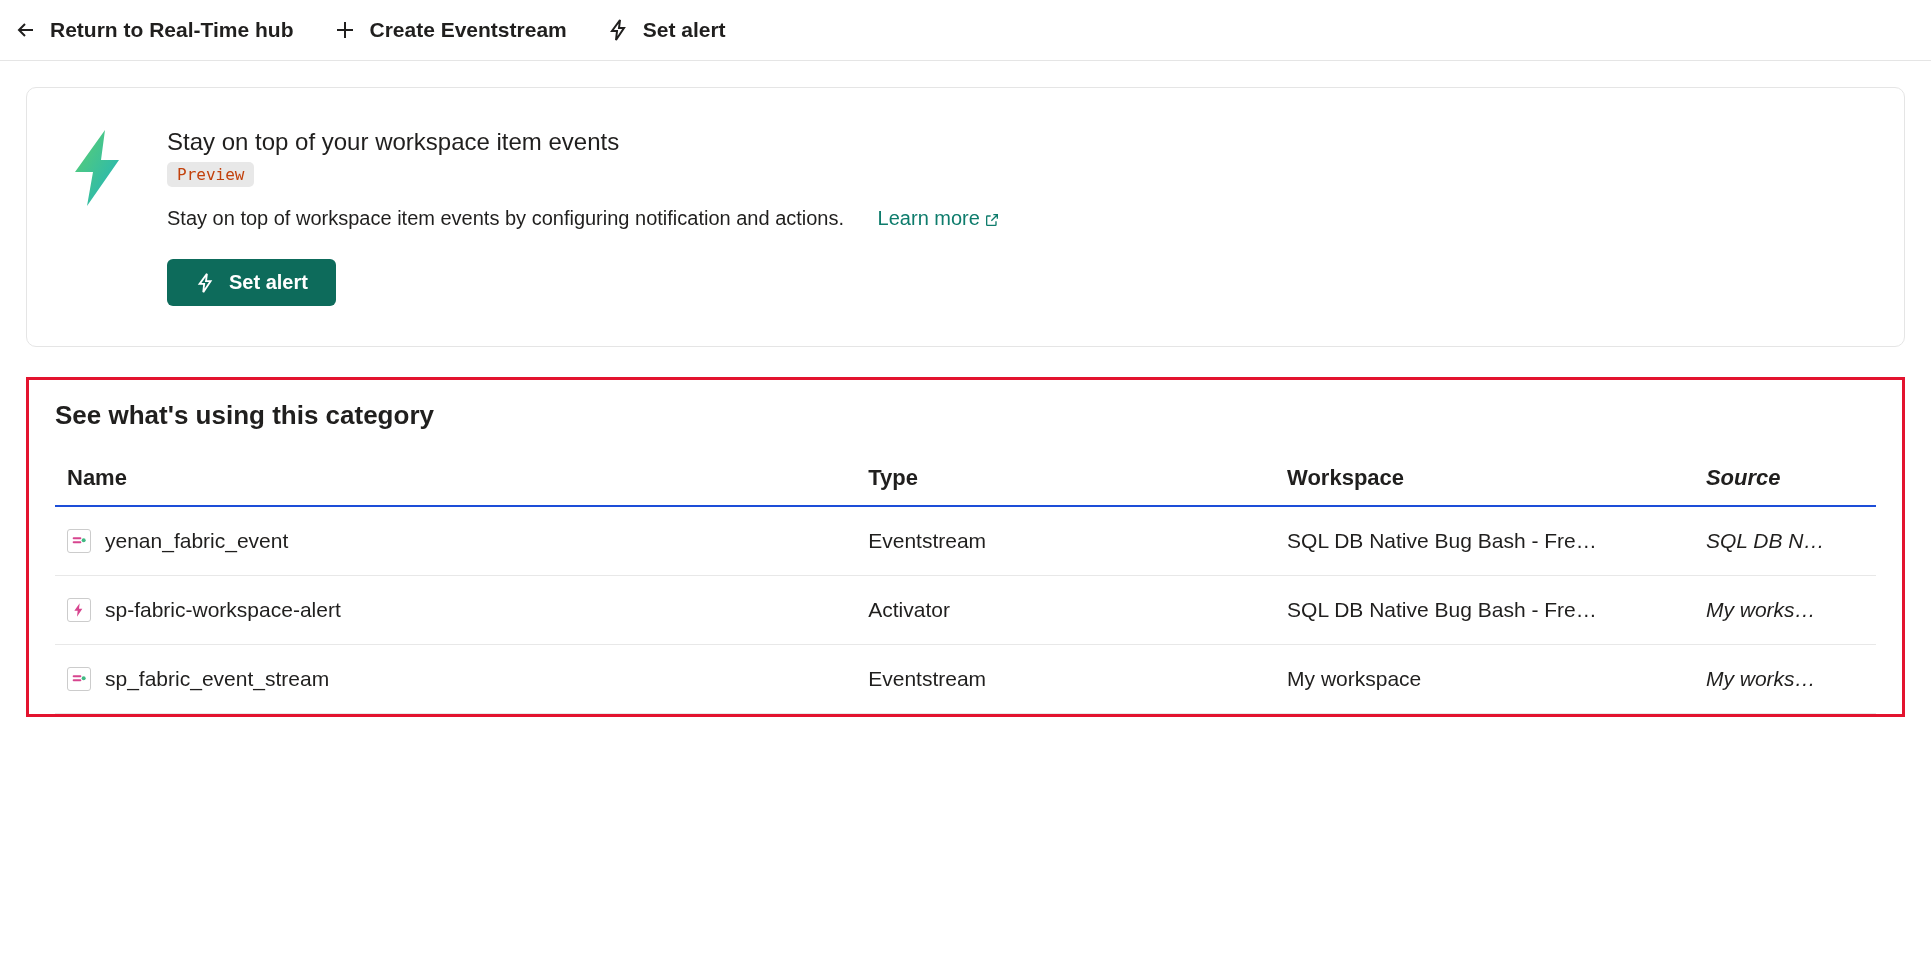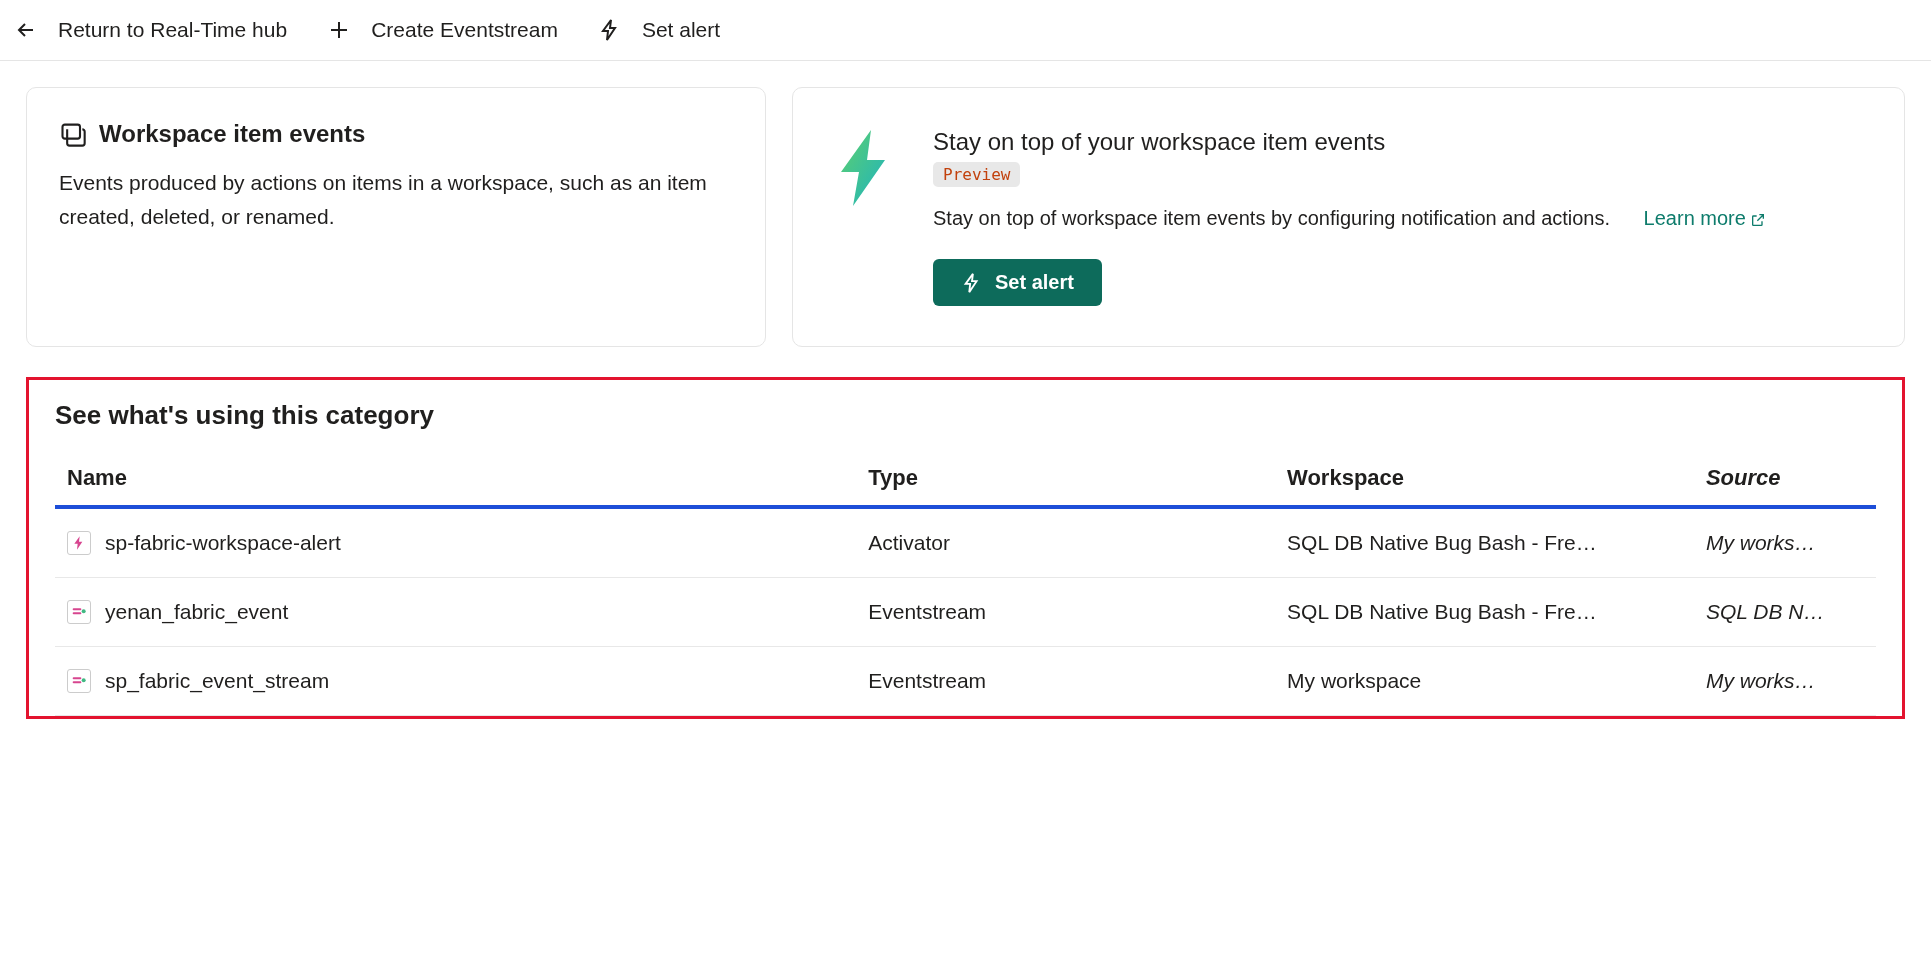--- a/index.html
+++ b/index.html
@@ -15,23 +15,23 @@
     .toolbar {
       display: flex;
       align-items: center;
       gap: 40px;
       padding: 18px 14px;
       border-bottom: 1px solid #e5e5e5;
     }
     .toolbar-item {
       display: flex;
       align-items: center;
-      gap: 20px;
+      gap: 12px;
       font-size: 21px;
-      font-weight: 400;
+      font-weight: 700;
       cursor: pointer;
     }
     .icon-svg {
       width: 24px;
       height: 24px;
       stroke: #201f1e;
       fill: none;
       stroke-width: 2;
     }
     .content {
@@ -148,21 +148,21 @@
     .data-table {
       width: 100%;
       border-collapse: collapse;
       table-layout: fixed;
     }
     .data-table th {
       text-align: left;
       font-size: 22px;
       font-weight: 700;
       padding: 14px 12px;
-      border-bottom: 4px solid #1d4ed8;
+      border-bottom: 2px solid #1d4ed8;
     }
     .data-table td {
       font-size: 21px;
       padding: 22px 12px;
       border-bottom: 1px solid #e8e8e8;
       white-space: nowrap;
       overflow: hidden;
       text-overflow: ellipsis;
     }
     .col-name { width: 44%; }
@@ -204,30 +204,20 @@
   <div class="toolbar-item">
     <svg class="icon-svg" viewBox="0 0 24 24">
       <path d="M13 2L5 13h5l-1 9 8-12h-5l1-8z"></path>
     </svg>
     <span>Set alert</span>
   </div>
 </div>
 
 <div class="content">
   <div class="cards-row">
-    <div class="card card-left">
-      <div class="card-title-row">
-        <svg class="workspace-icon" viewBox="0 0 24 24" fill="none" stroke="#201f1e" stroke-width="1.8">
-          <rect x="3" y="4" width="15" height="12" rx="2"></rect>
-          <path d="M7 8v12a2 2 0 002 2h11a2 2 0 002-2V10a2 2 0 00-2-2"></path>
-        </svg>
-        <h2 class="card-title">Workspace item events</h2>
-      </div>
-      <p class="card-desc">Events produced by actions on items in a workspace, such as an item created, deleted, or renamed.</p>
-    </div>
 
     <div class="card card-right">
       <svg class="promo-icon" viewBox="0 0 60 80">
         <defs>
           <linearGradient id="lg" x1="0" y1="0" x2="1" y2="1">
             <stop offset="0%" stop-color="#5ed06e"></stop>
             <stop offset="100%" stop-color="#1eb3bf"></stop>
           </linearGradient>
         </defs>
         <path d="M38 2L8 44h18L20 78l32-46H34L38 2z" fill="url(#lg)"></path>
@@ -260,55 +250,55 @@
           <th class="col-workspace">Workspace</th>
           <th class="col-source">Source</th>
         </tr>
       </thead>
       <tbody id="usage-body">
           <tr>
     <td class="col-name">
               <div class="name-cell">
                 <span class="item-icon">
                   <svg width="16" height="16" viewBox="0 0 24 24">
+                    <path d="M4 8h10M4 14h10" stroke="#d7458f" stroke-width="3" stroke-linecap="round"></path>
+                    <circle cx="19" cy="11" r="3" fill="#41b883"></circle>
+                  </svg>
+                </span>
+                <span>yenan_fabric_event</span>
+              </div>
+            </td>
+    <td class="col-type">Eventstream</td>
+    <td class="col-workspace">SQL DB Native Bug Bash - Fre…</td>
+    <td class="col-source">SQL DB N…</td>
+          </tr>
+          <tr>
+    <td class="col-name">
+              <div class="name-cell">
+                <span class="item-icon">
+                  <svg width="16" height="16" viewBox="0 0 24 24">
                     <path d="M13 2L5 13h5l-1 9 8-12h-5l1-8z" fill="#d7458f"></path>
                   </svg>
                 </span>
                 <span>sp-fabric-workspace-alert</span>
               </div>
             </td>
     <td class="col-type">Activator</td>
     <td class="col-workspace">SQL DB Native Bug Bash - Fre…</td>
     <td class="col-source">My works…</td>
           </tr>
           <tr>
     <td class="col-name">
               <div class="name-cell">
                 <span class="item-icon">
                   <svg width="16" height="16" viewBox="0 0 24 24">
                     <path d="M4 8h10M4 14h10" stroke="#d7458f" stroke-width="3" stroke-linecap="round"></path>
                     <circle cx="19" cy="11" r="3" fill="#41b883"></circle>
                   </svg>
                 </span>
-                <span>yenan_fabric_event</span>
-              </div>
-            </td>
-    <td class="col-type">Eventstream</td>
-    <td class="col-workspace">SQL DB Native Bug Bash - Fre…</td>
-    <td class="col-source">SQL DB N…</td>
-          </tr>
-          <tr>
-    <td class="col-name">
-              <div class="name-cell">
-                <span class="item-icon">
-                  <svg width="16" height="16" viewBox="0 0 24 24">
-                    <path d="M4 8h10M4 14h10" stroke="#d7458f" stroke-width="3" stroke-linecap="round"></path>
-                    <circle cx="19" cy="11" r="3" fill="#41b883"></circle>
-                  </svg>
-                </span>
                 <span>sp_fabric_event_stream</span>
               </div>
             </td>
     <td class="col-type">Eventstream</td>
     <td class="col-workspace">My workspace</td>
     <td class="col-source">My works…</td>
           </tr>
         </tbody>
     </table>
   </div>

